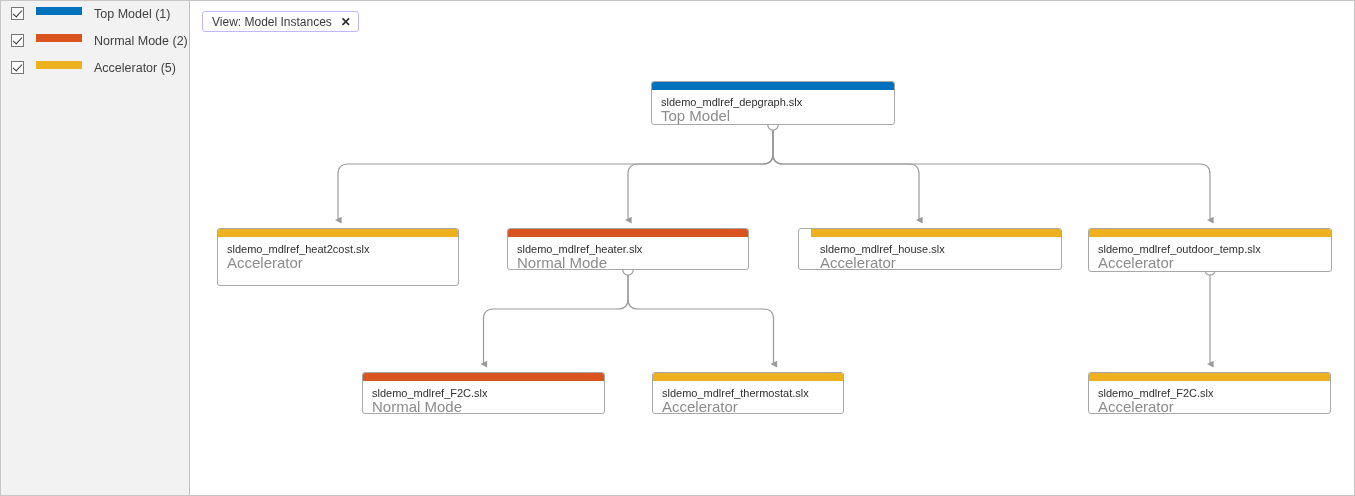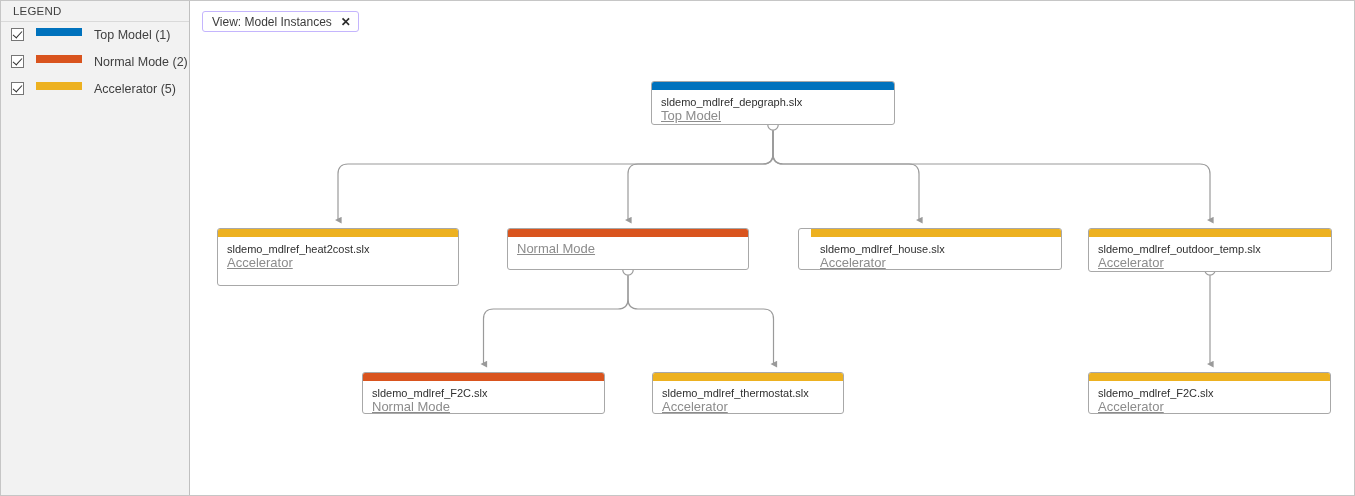--- a/index.html
+++ b/index.html
@@ -150,34 +150,32 @@
   .node-body {
     padding: 5px 9px 6px 9px;
   }
   .node-title {
     font-size: 11px;
     color: #2f2f2f;
     line-height: 14px;
     white-space: nowrap;
   }
   .node-sub {
-    font-size: 13px;
+    font-size: 15px;
     color: #8c8c8c;
     line-height: 14px;
     white-space: nowrap;
-    text-decoration: underline;
   }
 </style>
 </head>
 <body>
 
 <div id="app">
 
   <div id="legend-panel">
-    <div id="legend-header">LEGEND</div>
     <div id="legend-list">
 
       <div class="legend-row">
         <span class="legend-check checked"></span>
         <span class="legend-swatch" style="background:#0072bd"></span>
         <span class="legend-label">Top Model (1)</span>
       </div>
 
       <div class="legend-row">
         <span class="legend-check checked"></span>
@@ -234,20 +232,21 @@
         <div class="node" style="left: 26px; top: 227px; width: 242px; height: 58px;">
           <div class="node-bar" style="background: rgb(237, 177, 32);"></div>
           <div class="node-body">
             <div class="node-title">sldemo_mdlref_heat2cost.slx</div>
             <div class="node-sub">Accelerator</div>
           </div>
         </div>
         <div class="node" style="left: 316px; top: 227px; width: 242px; height: 42px;">
           <div class="node-bar" style="background: rgb(217, 84, 30);"></div>
           <div class="node-body">
+            <div class="node-title">sldemo_mdlref_heater.slx</div>
             <div class="node-sub">Normal Mode</div>
           </div>
         </div>
         <div class="node" style="left: 607px; top: 227px; width: 264px; height: 42px; padding-left: 12px;">
           <div class="node-bar" style="background: rgb(237, 177, 32);"></div>
           <div class="node-body">
             <div class="node-title">sldemo_mdlref_house.slx</div>
             <div class="node-sub">Accelerator</div>
           </div>
         </div>

